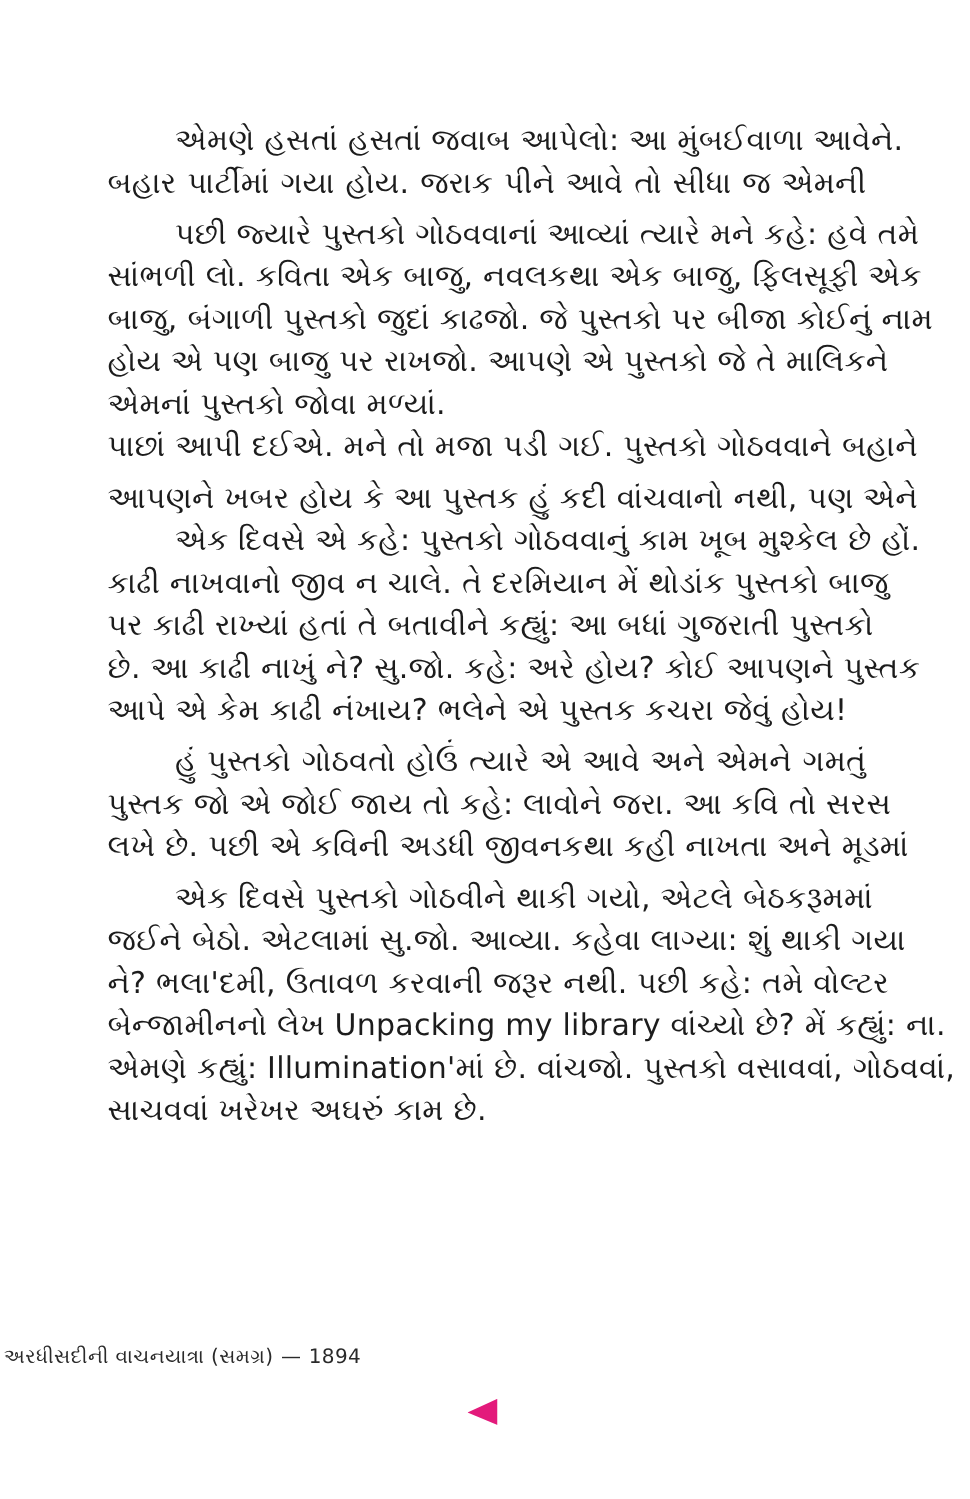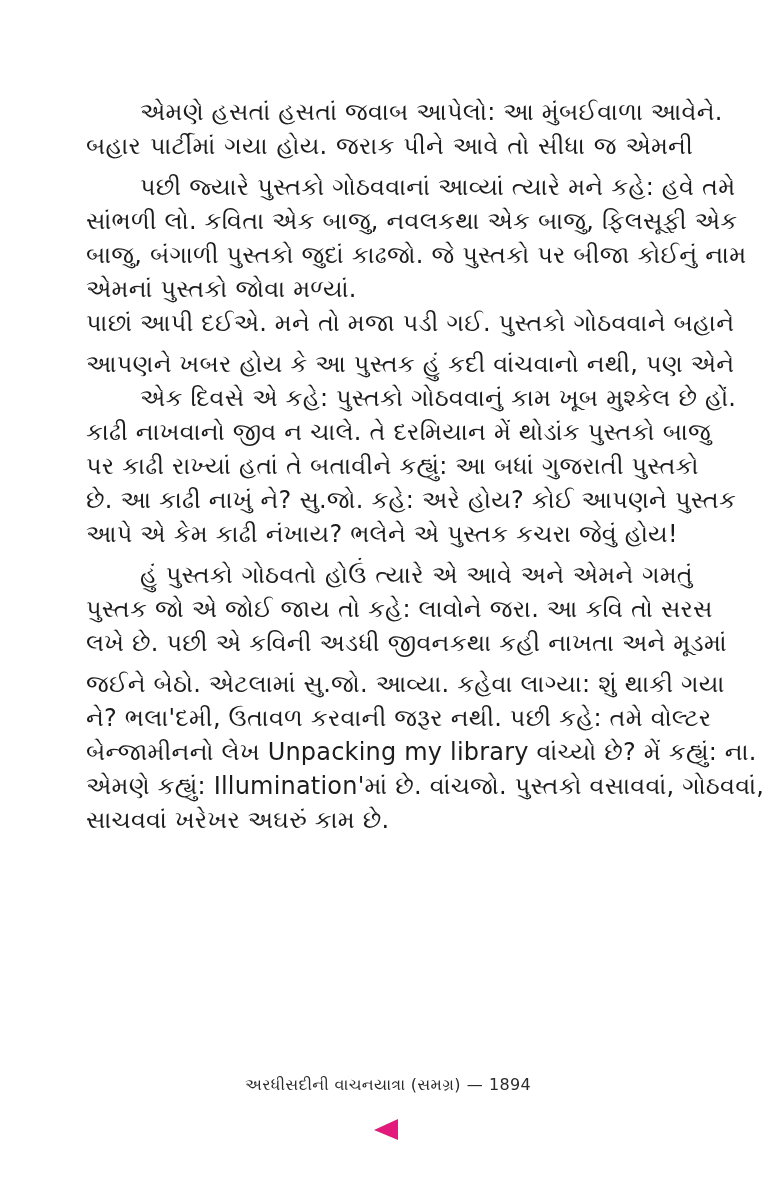--- a/index.html
+++ b/index.html
@@ -42,21 +42,20 @@
     text-indent: 54px;
   }
   .line.last {
     text-align-last: left;
   }
   .footer {
     position: absolute;
     top: 1073px;
     left: 0;
     width: 776px;
-    text-align: center;
     font-size: 16px;
     line-height: 24px;
     color: #2a2a2a;
     letter-spacing: 0.3px;
   }
   .footer span {
     padding: 0 3px;
   }
   .nav-marker {
     position: absolute;
@@ -82,40 +81,42 @@
 
     <div class="para">
       <div class="line first">એમણે હસતાં હસતાં જવાબ આપેલો: આ મુંબઈવાળા આવેને.</div>
       <div class="line">બહાર પાર્ટીમાં ગયા હોય. જરાક પીને આવે તો સીધા જ એમની</div>
     </div>
 
     <div class="para">
       <div class="line first">પછી જ્યારે પુસ્તકો ગોઠવવાનાં આવ્યાં ત્યારે મને કહે: હવે તમે</div>
       <div class="line">સાંભળી લો. કવિતા એક બાજુ, નવલકથા એક બાજુ, ફિલસૂફી એક</div>
       <div class="line">બાજુ, બંગાળી પુસ્તકો જુદાં કાઢજો. જે પુસ્તકો પર બીજા કોઈનું નામ</div>
+      <div class="line">હોય એ પણ બાજુ પર રાખજો. આપણે એ પુસ્તકો જે તે માલિકને</div>
       <div class="line last">એમનાં પુસ્તકો જોવા મળ્યાં.</div>
       <div class="line">પાછાં આપી દઈએ. મને તો મજા પડી ગઈ. પુસ્તકો ગોઠવવાને બહાને</div>
     </div>
 
     <div class="para">
       <div class="line">આપણને ખબર હોય કે આ પુસ્તક હું કદી વાંચવાનો નથી, પણ એને</div>
       <div class="line first">એક દિવસે એ કહે: પુસ્તકો ગોઠવવાનું કામ ખૂબ મુશ્કેલ છે હોં.</div>
       <div class="line">કાઢી નાખવાનો જીવ ન ચાલે. તે દરમિયાન મેં થોડાંક પુસ્તકો બાજુ</div>
       <div class="line">પર કાઢી રાખ્યાં હતાં તે બતાવીને કહ્યું: આ બધાં ગુજરાતી પુસ્તકો</div>
       <div class="line">છે. આ કાઢી નાખું ને? સુ.જો. કહે: અરે હોય? કોઈ આપણને પુસ્તક</div>
       <div class="line last">આપે એ કેમ કાઢી નંખાય? ભલેને એ પુસ્તક કચરા જેવું હોય!</div>
     </div>
 
     <div class="para">
       <div class="line first">હું પુસ્તકો ગોઠવતો હોઉં ત્યારે એ આવે અને એમને ગમતું</div>
       <div class="line">પુસ્તક જો એ જોઈ જાય તો કહે: લાવોને જરા. આ કવિ તો સરસ</div>
       <div class="line">લખે છે. પછી એ કવિની અડધી જીવનકથા કહી નાખતા અને મૂડમાં</div>
     </div>
 
     <div class="para">
+      <div class="line first">એક દિવસે પુસ્તકો ગોઠવીને થાકી ગયો, એટલે બેઠકરૂમમાં</div>
       <div class="line">જઈને બેઠો. એટલામાં સુ.જો. આવ્યા. કહેવા લાગ્યા: શું થાકી ગયા</div>
       <div class="line">ને? ભલા'દમી, ઉતાવળ કરવાની જરૂર નથી. પછી કહે: તમે વોલ્ટર</div>
       <div class="line">બેન્જામીનનો લેખ Unpacking my library વાંચ્યો છે? મેં કહ્યું: ના.</div>
       <div class="line">એમણે કહ્યું: Illumination'માં છે. વાંચજો. પુસ્તકો વસાવવાં, ગોઠવવાં,</div>
       <div class="line last">સાચવવાં ખરેખર અઘરું કામ છે.</div>
     </div>
 
   </div>
 
   <div class="footer">

